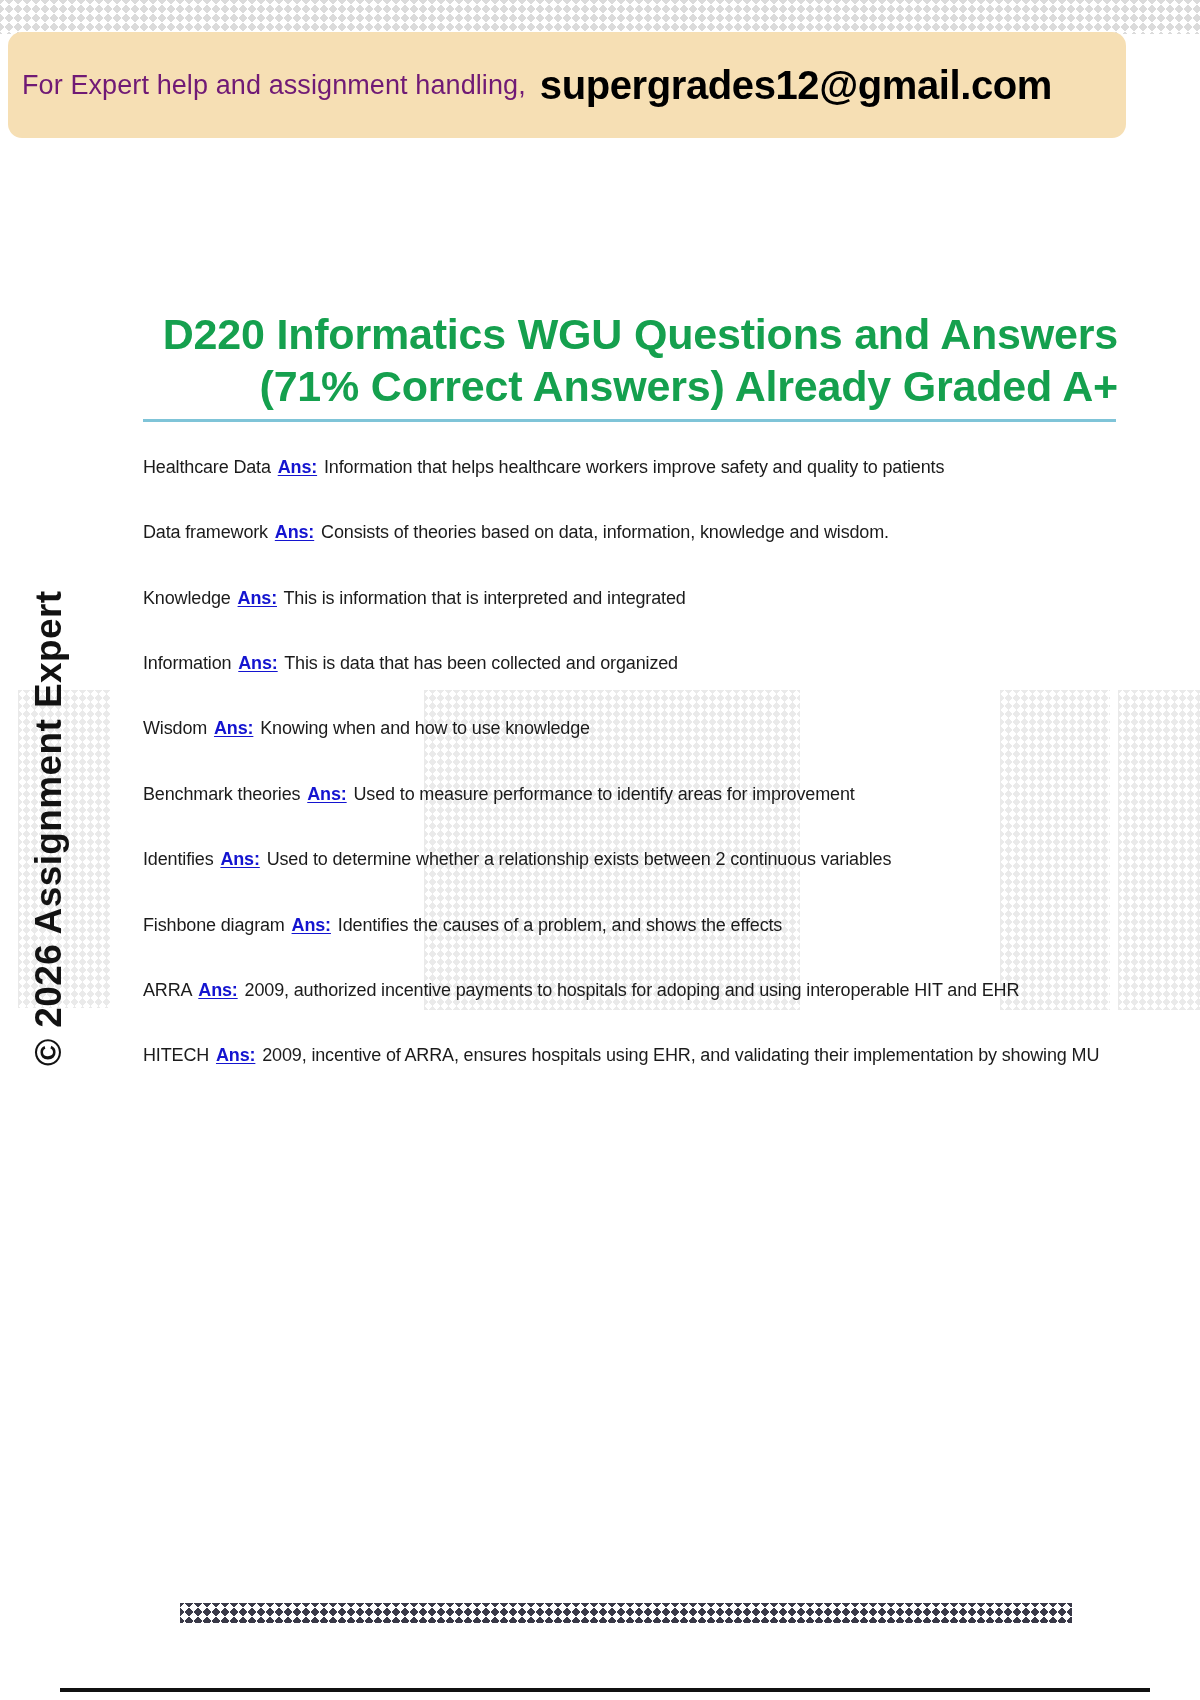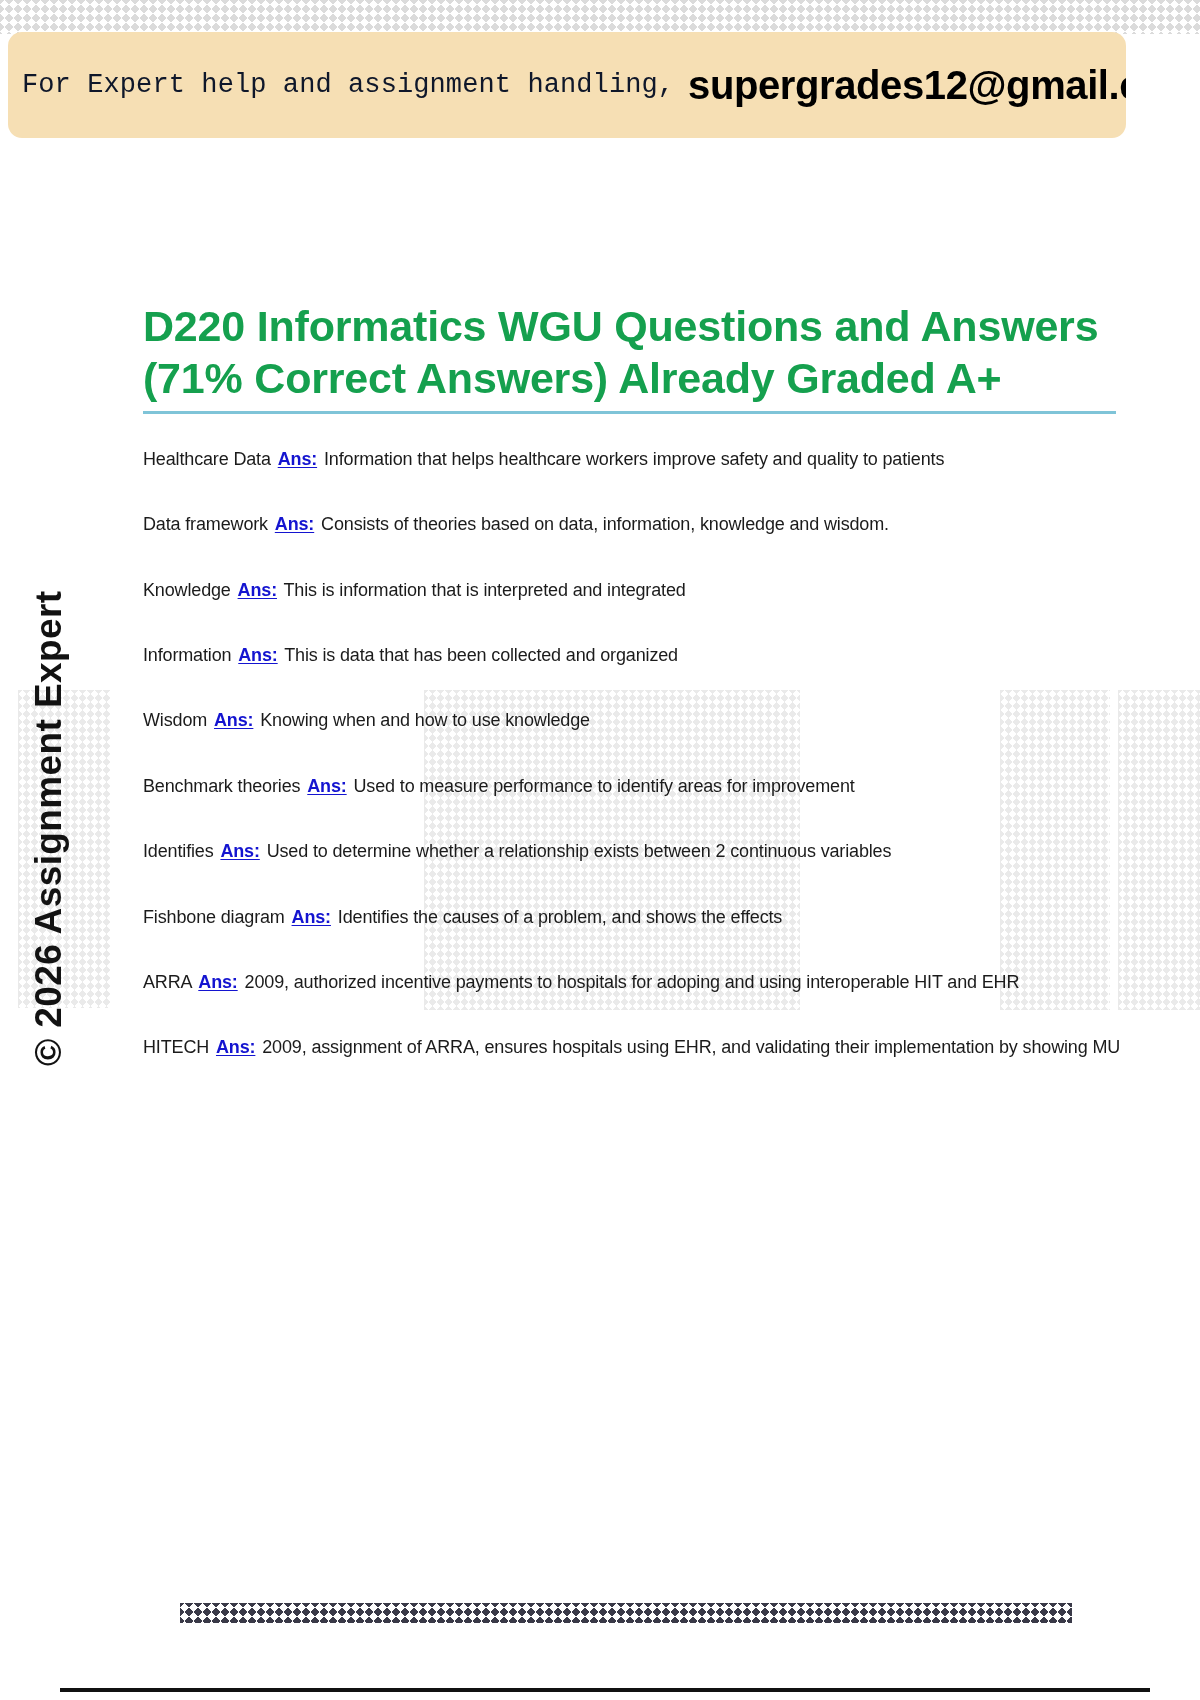--- a/index.html
+++ b/index.html
@@ -56,24 +56,23 @@
     background: #f6dfb4;
     border-radius: 14px;
     display: flex;
     align-items: center;
     padding-left: 14px;
     box-sizing: border-box;
     overflow: hidden;
   }
   .banner-text {
     font-size: 27px;
-    color: #0f172a;
+    color: #701a75;
     letter-spacing: .1px;
     white-space: nowrap;
-    font-family: Liberation Mono, monospace;
   }
   .banner-email {
     font-size: 40px;
     font-weight: bold;
     color: #000000;
     margin-left: 14px;
     letter-spacing: -.4px;
     white-space: nowrap;
   }
 
@@ -106,23 +105,23 @@
     left: 143px;
     top: 292px;
     width: 1010px;
   }
 
   .doc-title {
     color: #15a04e;
     font-size: 43px;
     font-weight: bold;
     line-height: 1.22;
-    text-align: left;
+    text-align: right;
     width: 975px;
-    margin: 8px 0 6px 0;
+    margin: 16px 0 6px 0;
     letter-spacing: -.2px;
   }
   .title-rule {
     width: 973px;
     height: 3px;
     background: #7fc4d8;
     margin: 0 0 34px 0;
   }
 
   .qa-list { margin: 0; padding: 0; list-style: none; }
@@ -243,21 +242,21 @@
         <span class="qa-def">Identifies the causes of a problem, and shows the effects</span>
       </li>
       <li class="qa-item">
         <span class="qa-term">ARRA</span>
         <span class="qa-ans">Ans:</span>
         <span class="qa-def">2009, authorized incentive payments to hospitals for adoping and using interoperable HIT and EHR</span>
       </li>
       <li class="qa-item">
         <span class="qa-term">HITECH</span>
         <span class="qa-ans">Ans:</span>
-        <span class="qa-def">2009, assignment of ARRA, ensures hospitals using EHR, and validating their implementation by showing MU</span>
+        <span class="qa-def">2009, incentive of ARRA, ensures hospitals using EHR, and validating their implementation by showing MU</span>
       </li>
     </ul>
   </div>
 
   <div class="zigzag-divider"></div>
   <div class="bottom-rule"></div>
 
 </div>
 
 </body></html>

